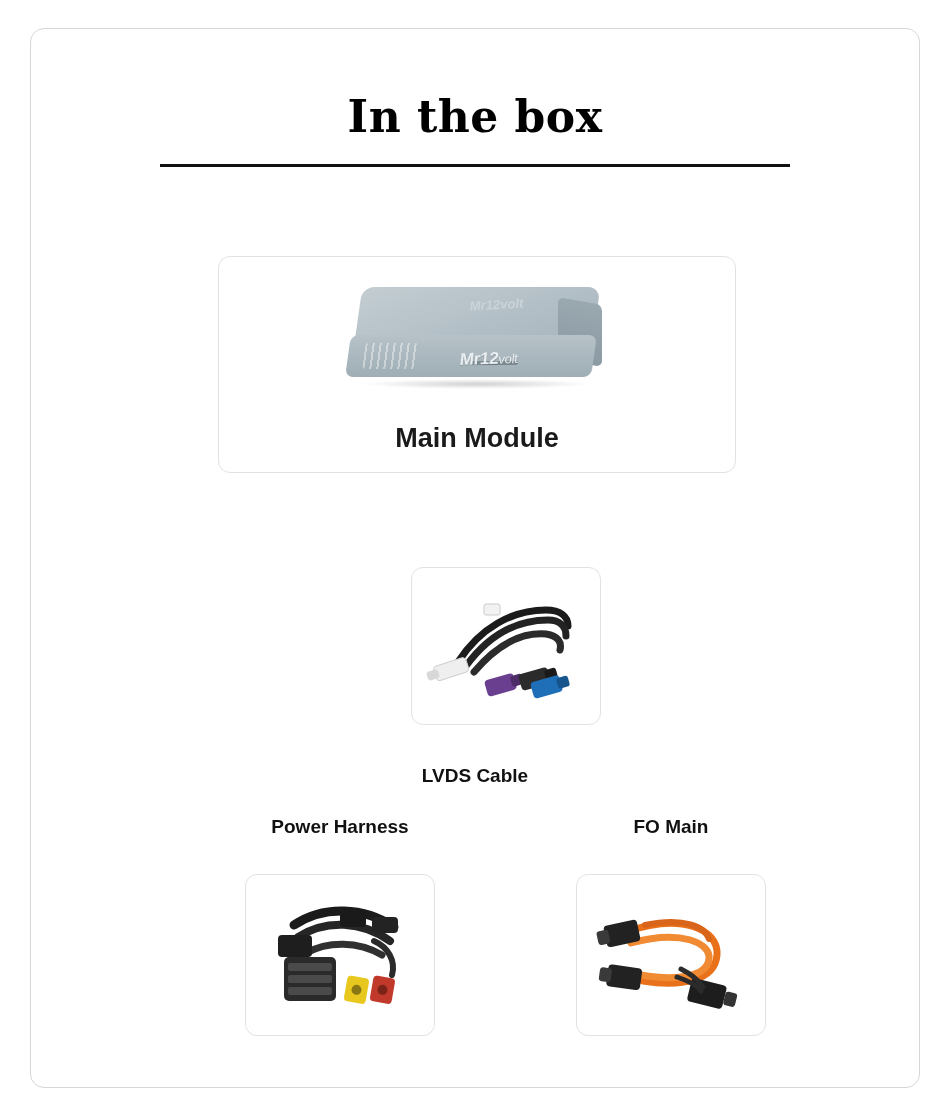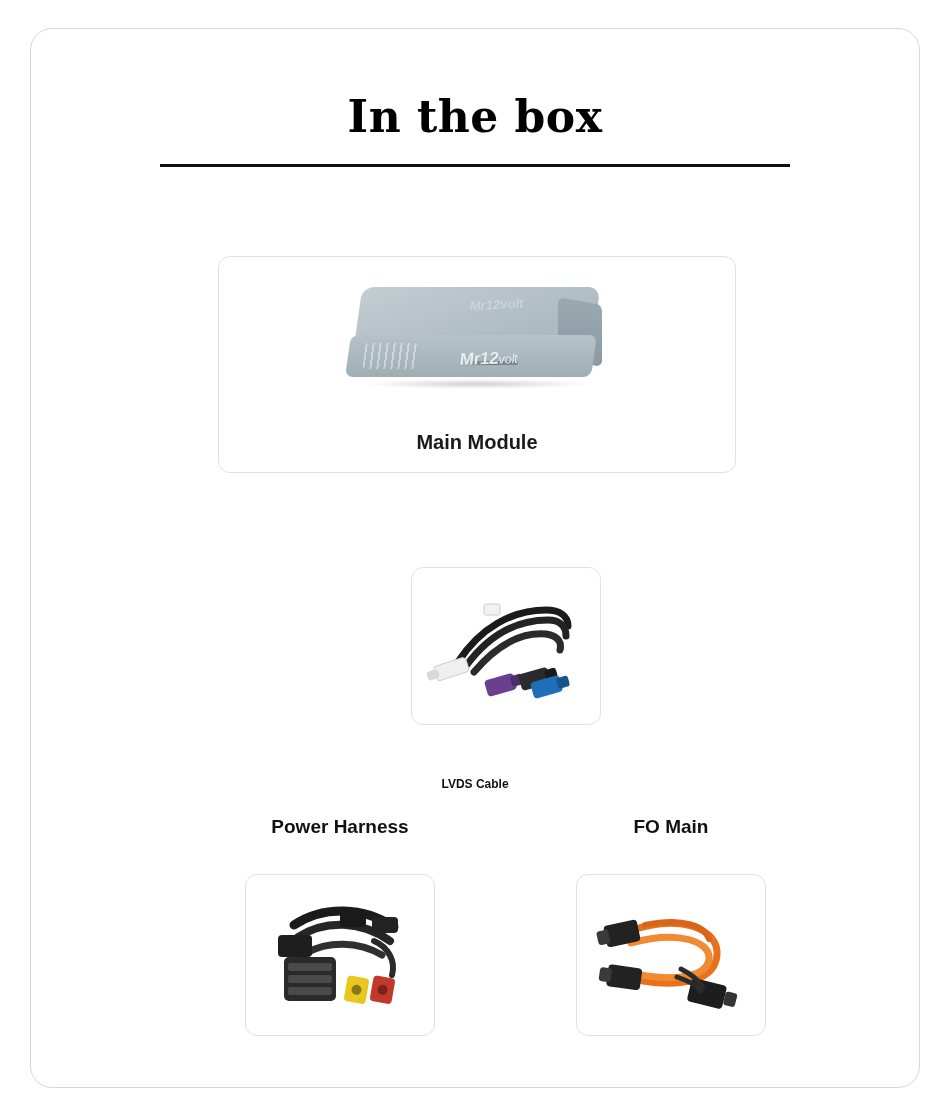--- a/index.html
+++ b/index.html
@@ -20,21 +20,21 @@
     height: 1116px;
     box-sizing: border-box;
     padding: 28px 30px;
   }
   .card {
     position: relative;
     width: 100%;
     height: 100%;
     box-sizing: border-box;
     border: 1px solid #d7d7d7;
-    border-radius: 22px;
+    border-radius: 14px;
     background: #fff;
   }
 
   
   .title {
     text-align: center;
     font-family: "DejaVu Serif", serif;
     font-weight: bold;
     font-size: 44px;
     letter-spacing: 0.5px;
@@ -72,21 +72,21 @@
     width: 518px;
     height: 217px;
   }
   .main-caption {
     position: absolute;
     left: 0;
     right: 0;
     bottom: 18px;
     text-align: center;
     font-weight: bold;
-    font-size: 20px;
+    font-size: 27px;
   }
 
   
   .module {
     position: absolute;
     left: 50%;
     top: 30px;
     transform: translateX(-50%);
     width: 270px;
     height: 110px;
@@ -185,22 +185,21 @@
     left: 380px;
     top: 538px;
     width: 190px;
     height: 158px;
   }
   #cap-lvds {
     left: 0;
     right: 0;
     top: 736px;
     font-weight: bold;
-    font-size: 12px;
-    margin-top: 12px;
+    font-size: 19px;
   }
 
   
   #frame-power {
     left: 214px;
     top: 845px;
     width: 190px;
     height: 162px;
   }
   #cap-power {

